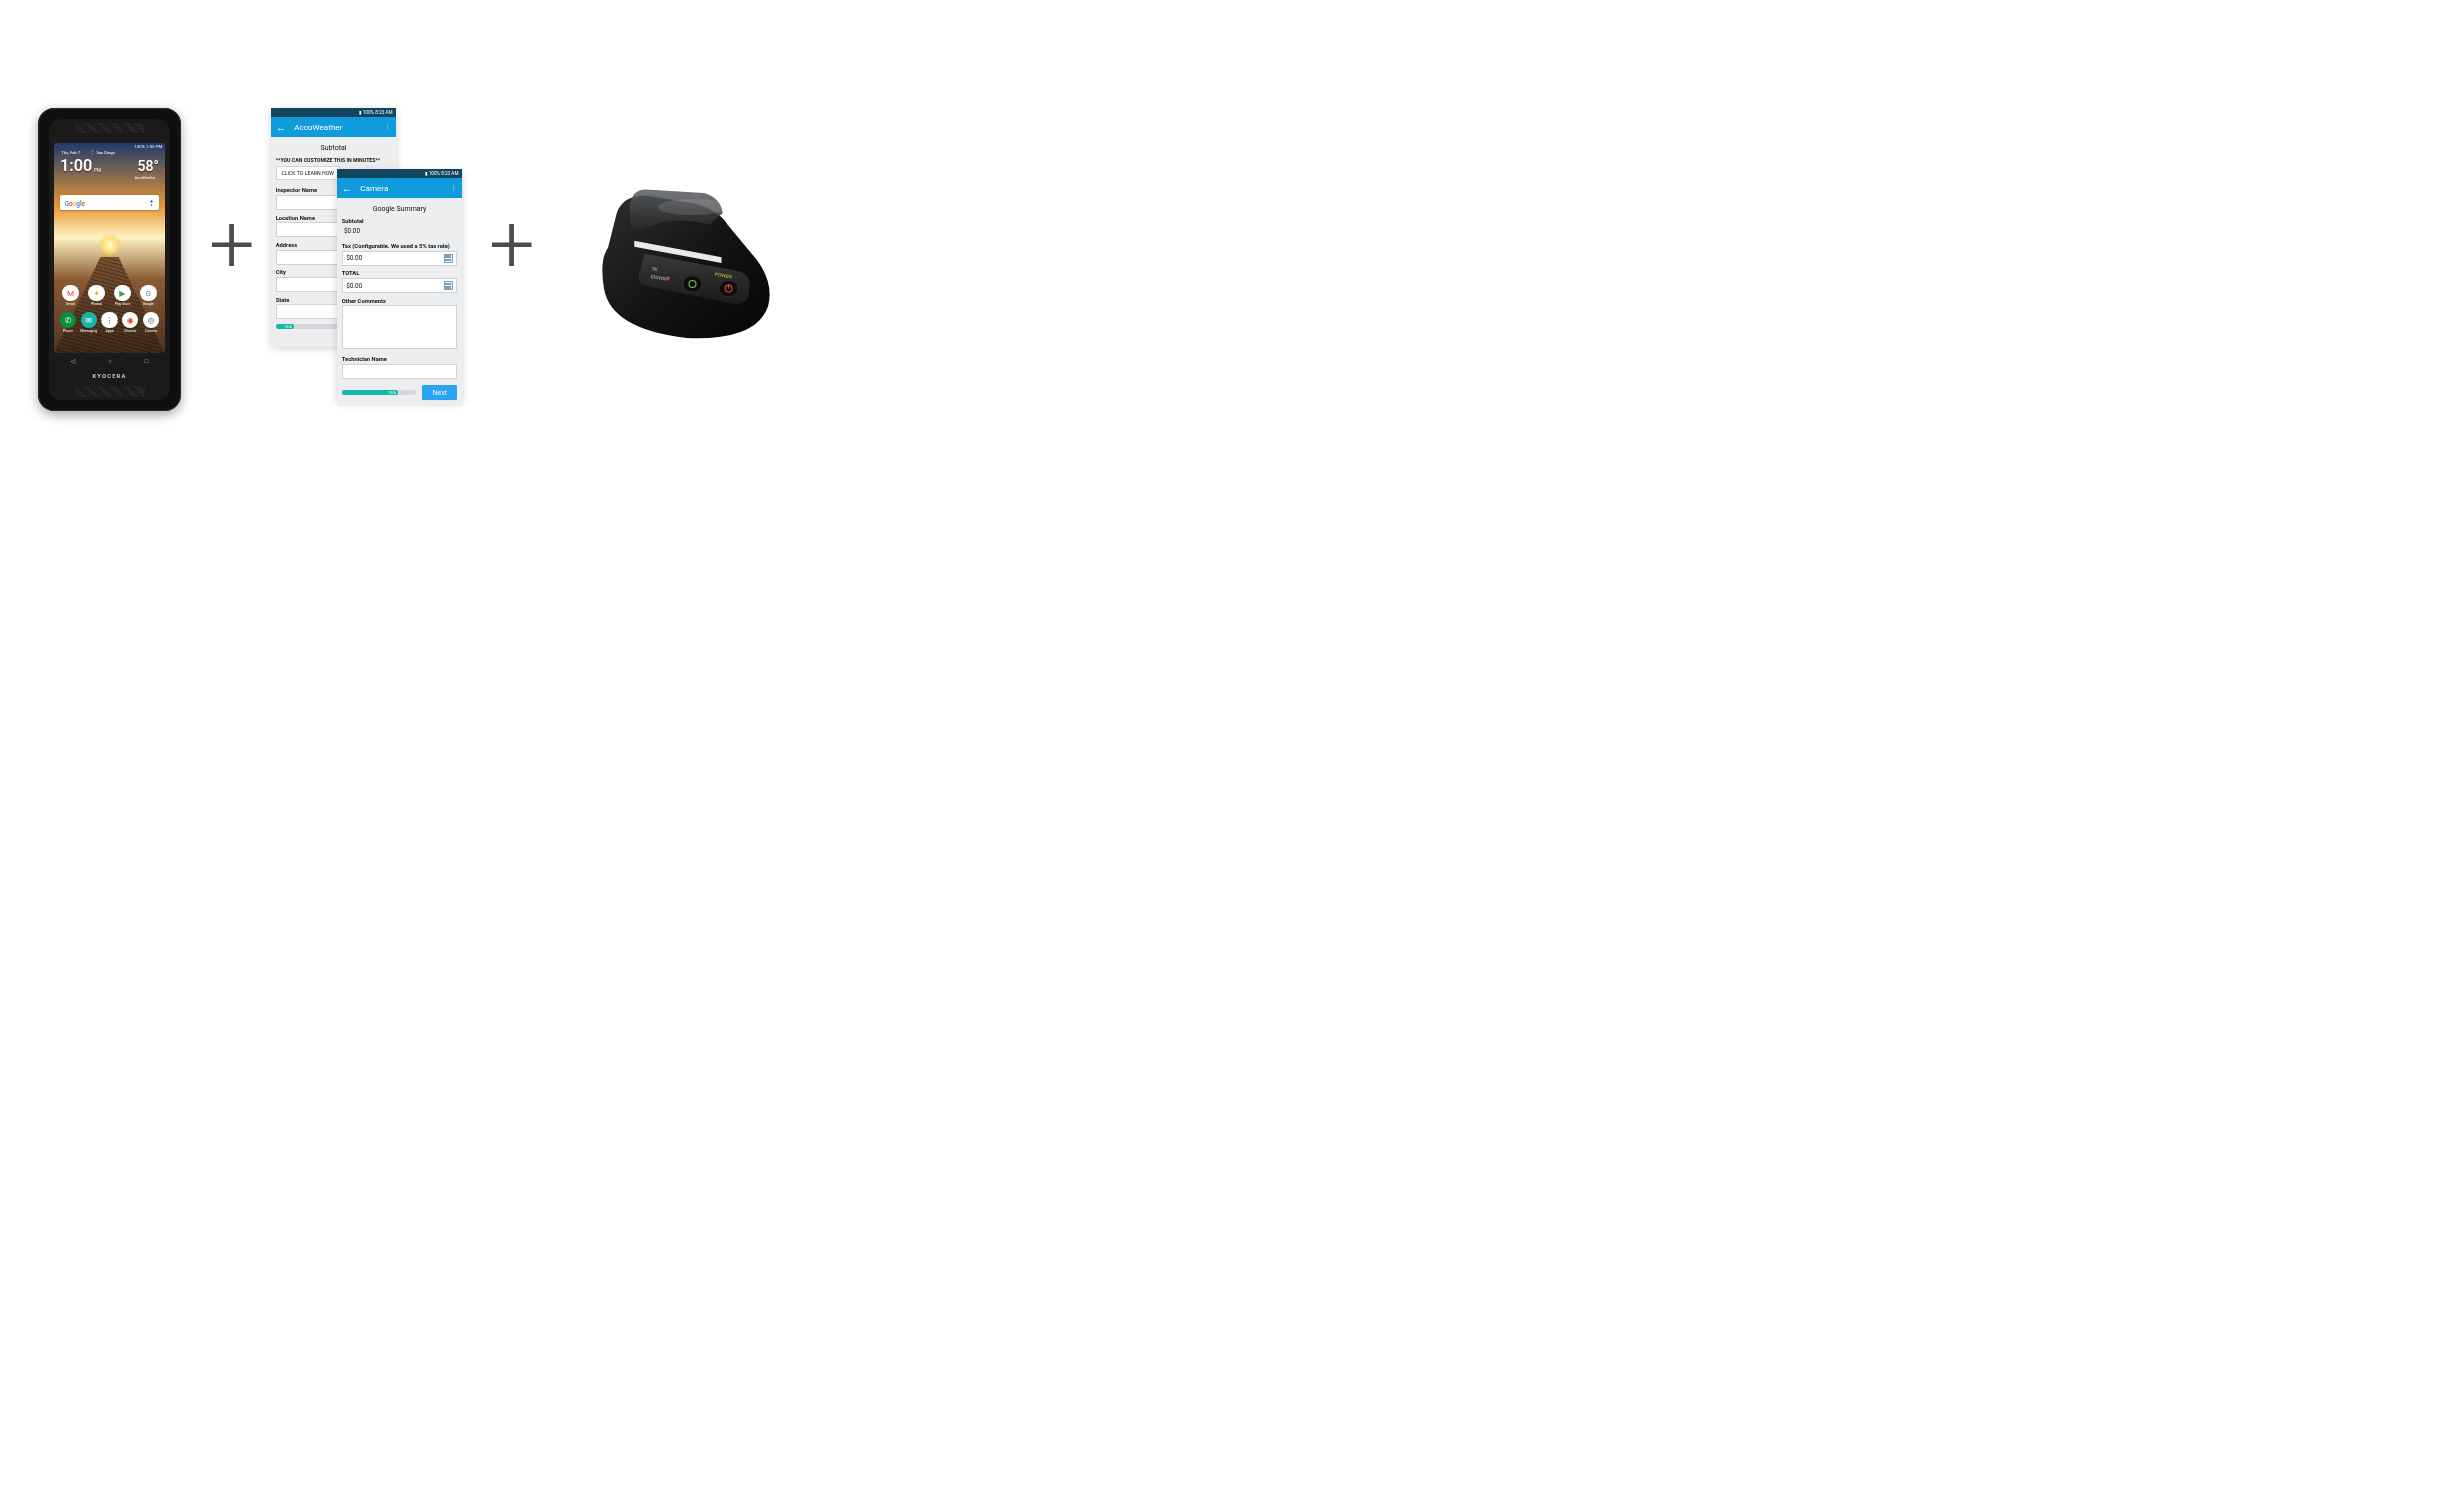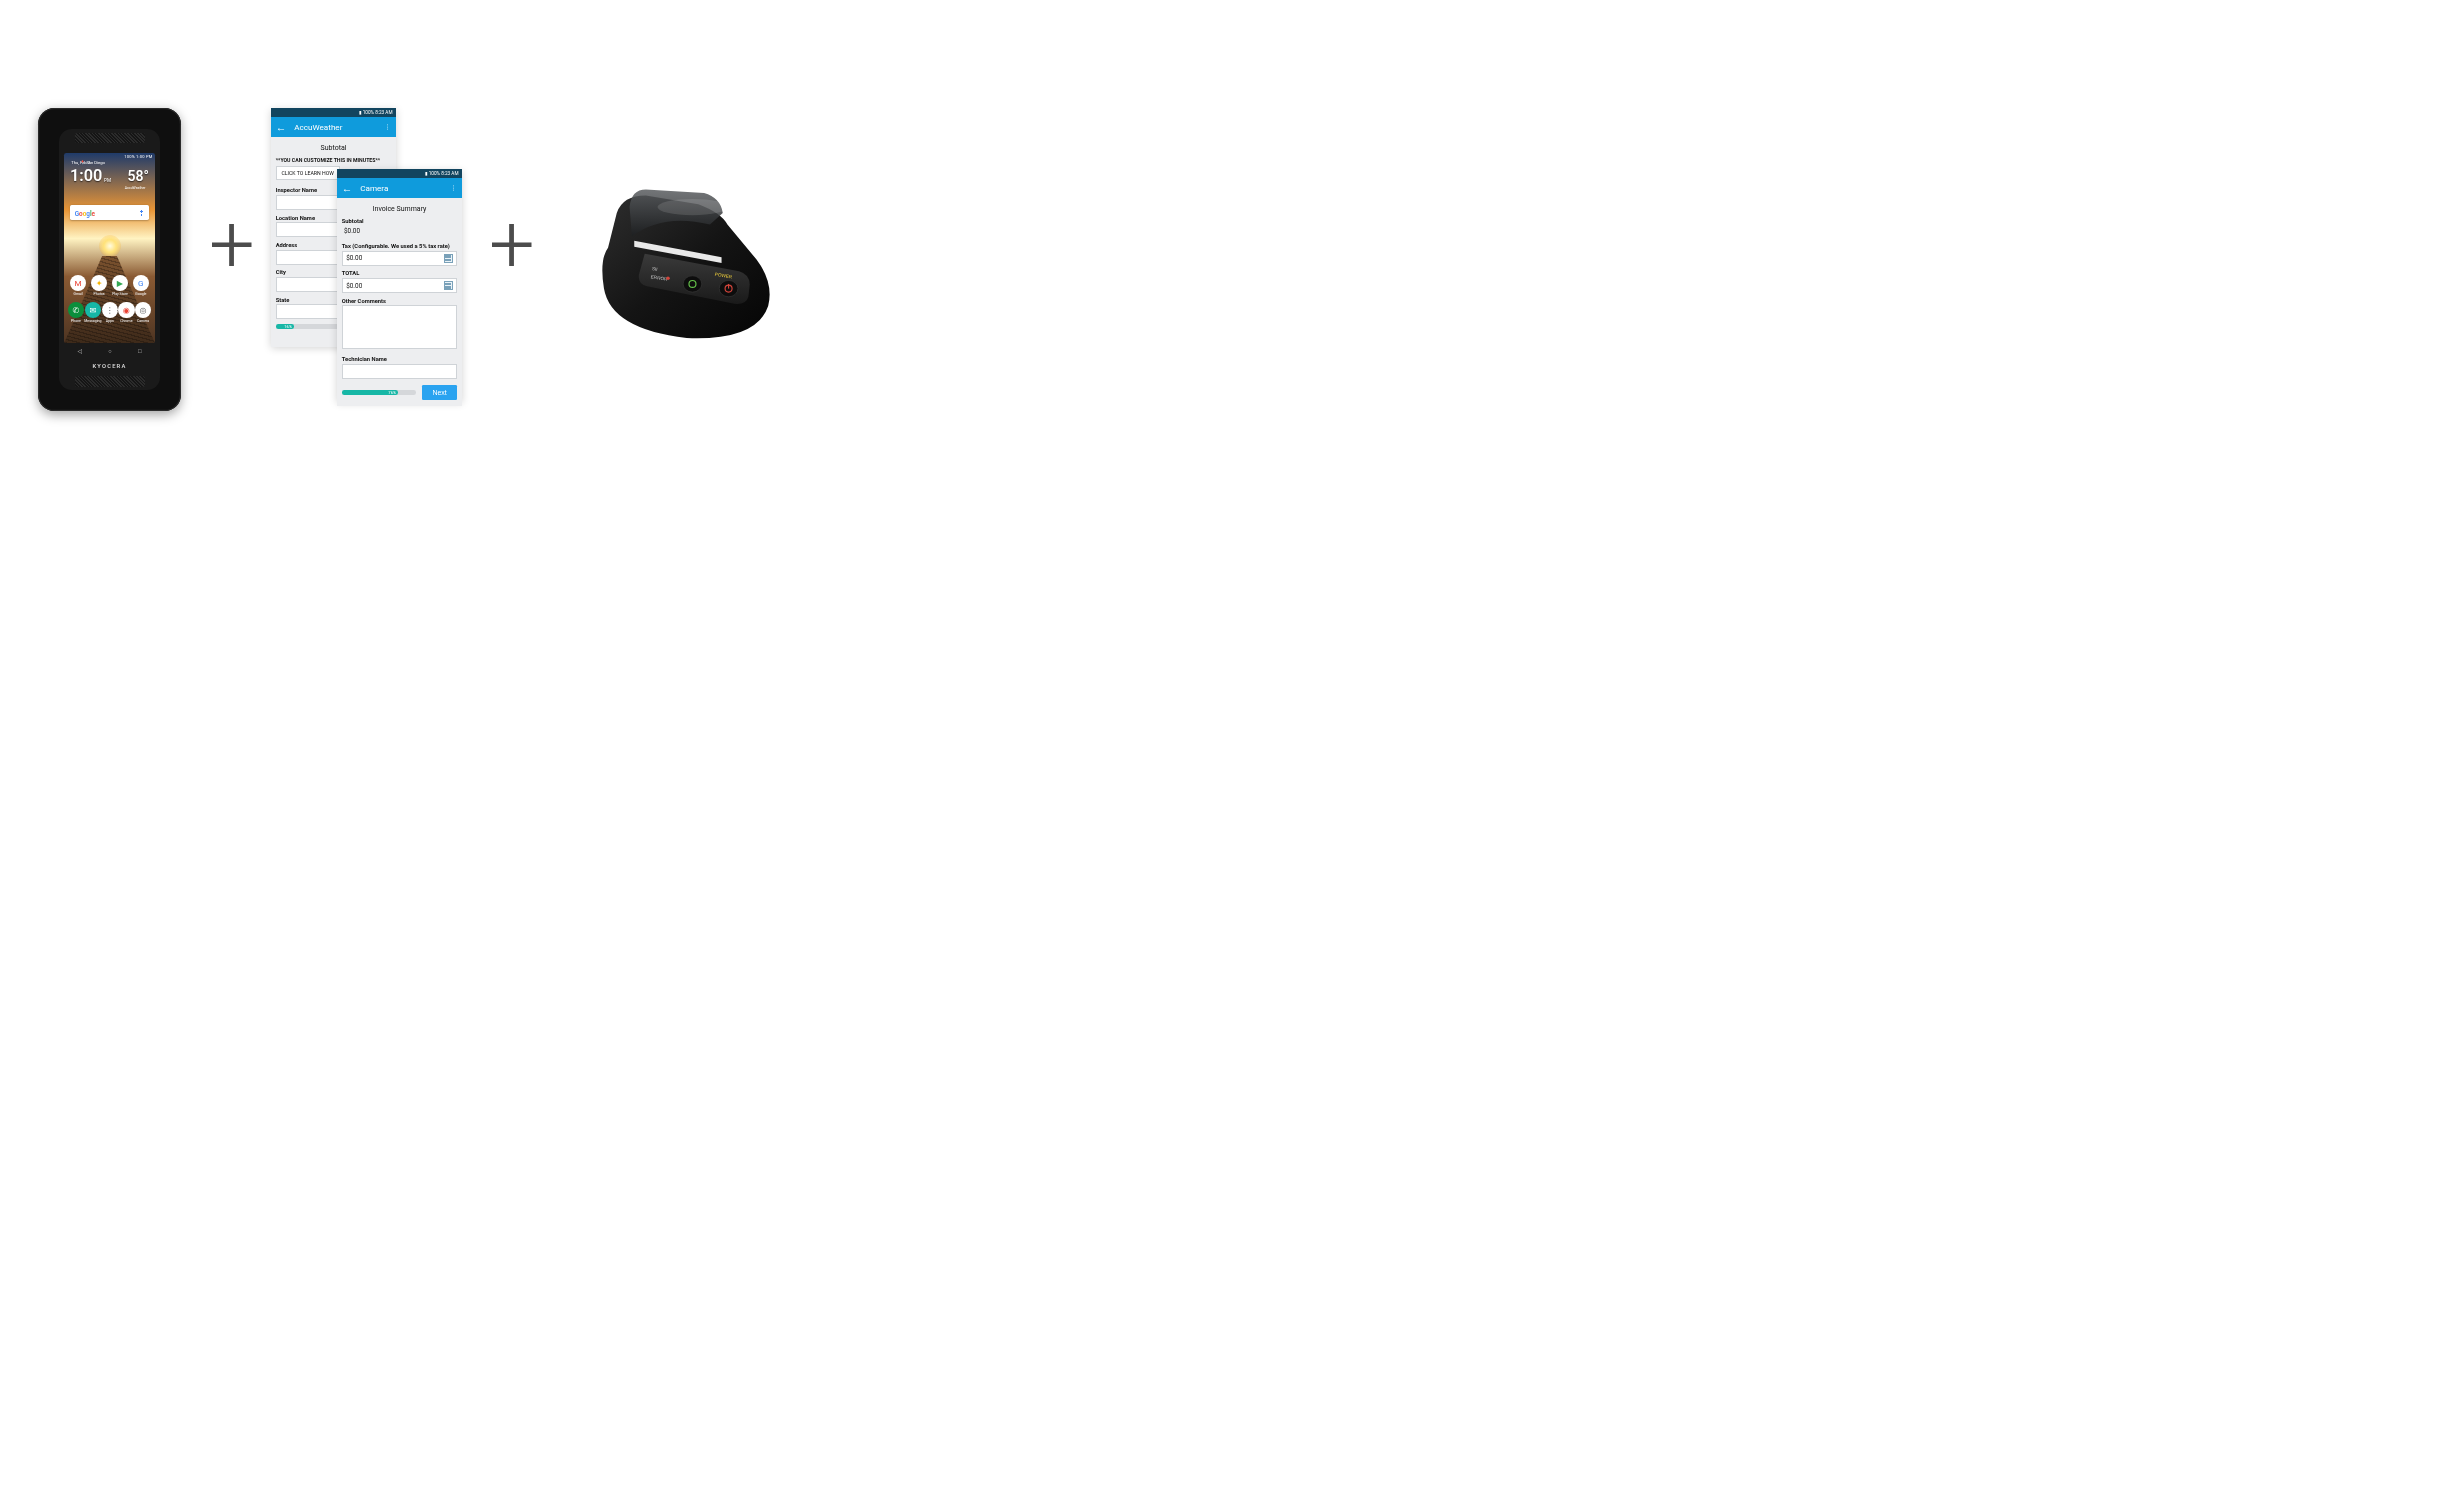--- a/index.html
+++ b/index.html
@@ -24,21 +24,21 @@
   .plus2 { left: 489px; top: 204px; }
 
   
   .phone {
     position: absolute;
     left: 38px; top: 108px;
     width: 143px; height: 303px;
     background: #0f0f0f;
     border-radius: 16.3px;
     box-shadow: inset 0 0 0 1.2px #2a2a2a, 0 3.5px 10.5px rgba(0,0,0,.35);
-    padding: 21px;
+    padding: 11px;
   }
   .phone-inner {
     width: 100%; height: 100%;
     border-radius: 12.8px;
     background: #1a1a1a;
     position: relative;
     overflow: hidden;
   }
   .speaker-top, .speaker-bot {
     position: absolute; left: 50%; transform: translateX(-50%);
@@ -301,21 +301,21 @@
     <div class="sb">
       <span>▮</span>&nbsp;
       <span>100%  8:23 AM</span>
     </div>
     <div class="ab">
       <span class="back">←</span>
       <span class="title">Camera</span>
       <span class="menu">⋮</span>
     </div>
     <div class="body">
-      <div class="section-title">Invoice Summary</div>
+      <div class="section-title">Google Summary</div>
 
       <label>Subtotal</label>
       <div style="padding:1.2px 2.3px 3.5px;">$0.00</div>
 
       <label>Tax (Configurable. We used a 5% tax rate)</label>
       <div class="fieldbox">
         <span>$0.00</span>
         <span class="calc">
             <i></i>
             <i></i>

